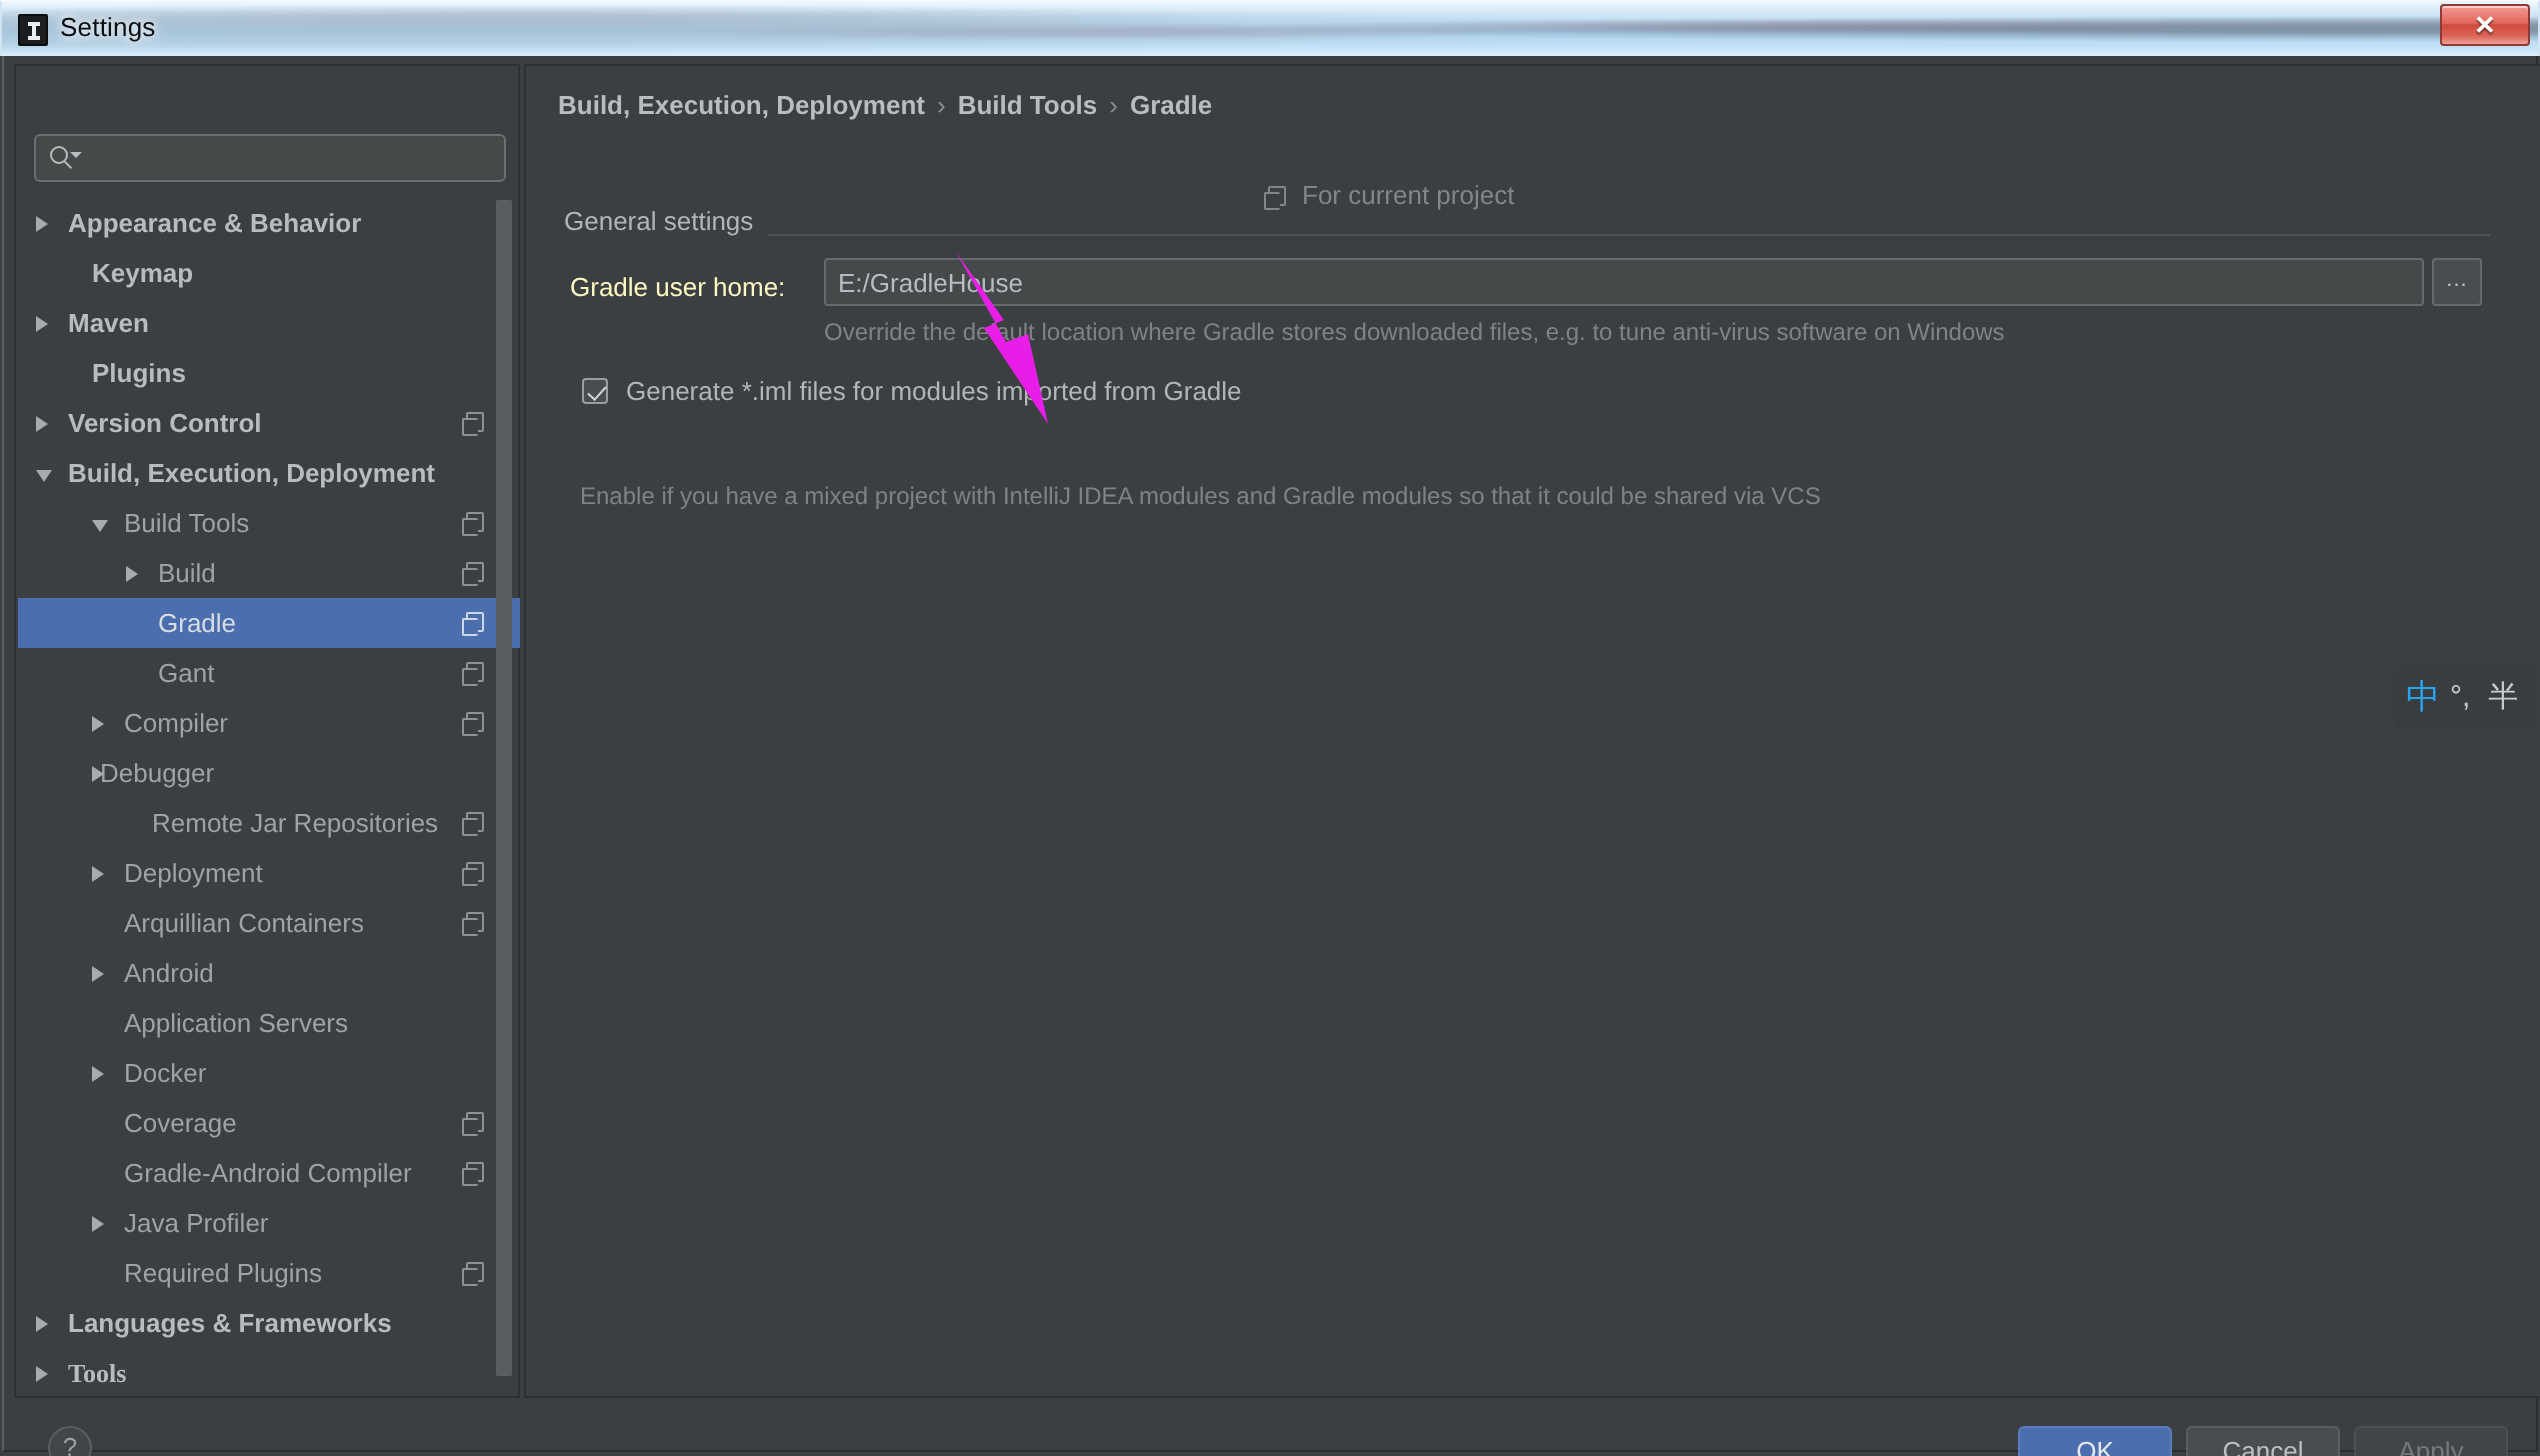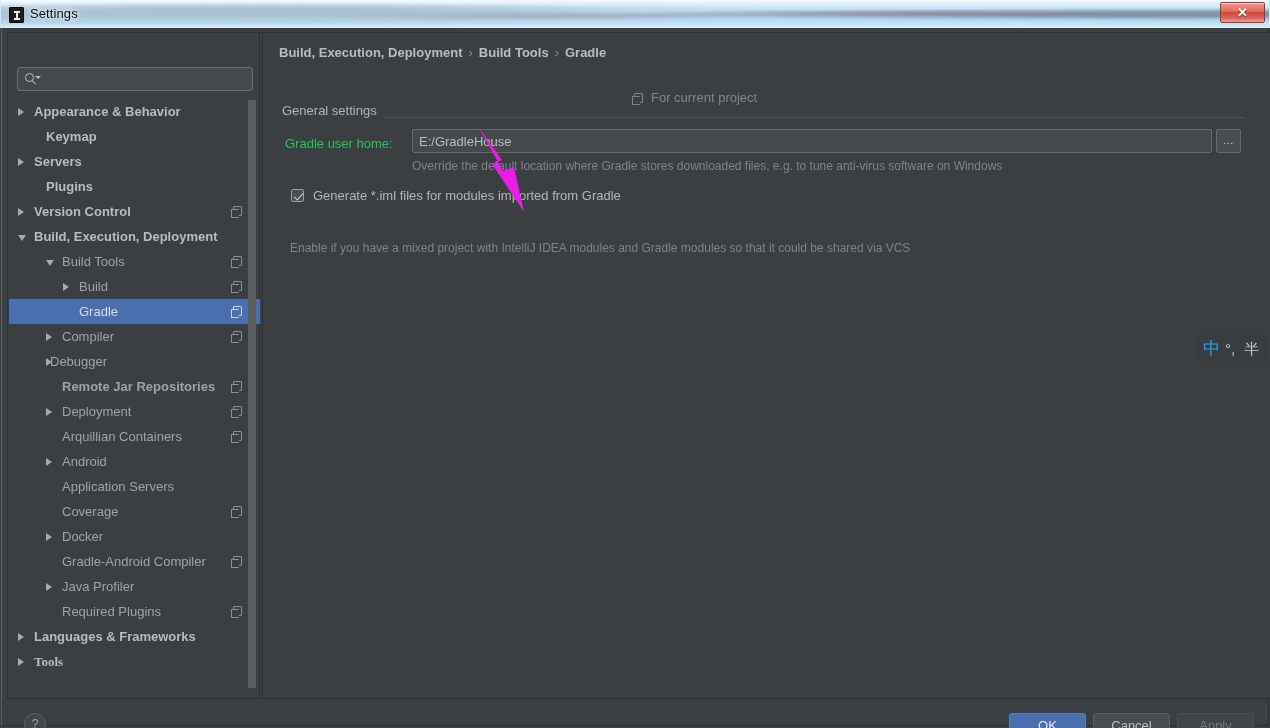--- a/index.html
+++ b/index.html
@@ -280,21 +280,21 @@
     position: absolute;
     left: 19px; top: 84px;
     width: 963px; height: 1px;
     background: #4e5254;
   }
 
   .field-label {
     position: absolute;
     left: 22px; top: 103px;
     font-size: 13px;
-    color: #22c55e;
+    color: #fef9c3;
   }
   .text-field {
     position: absolute;
     left: 149px; top: 96px;
     width: 800px; height: 24px;
     background: #45494a;
     border: 1px solid #646b6e;
     border-radius: 2px;
     color: #b9bcbe;
     font-size: 13px;
@@ -479,21 +479,21 @@
       <div class="tree" id="tree">
           <div class="tree-row bold">
             <div class="tw collapsed" style="left: 9px;"></div>
             <span class="tree-label" style="left: 25px;">Appearance &amp; Behavior</span>
           </div>
           <div class="tree-row bold">
             <span class="tree-label" style="left: 37px;">Keymap</span>
           </div>
           <div class="tree-row bold">
             <div class="tw collapsed" style="left: 9px;"></div>
-            <span class="tree-label" style="left: 25px;">Servers</span>
+            <span class="tree-label" style="left: 25px;">Maven</span>
           </div>
           <div class="tree-row bold">
             <span class="tree-label" style="left: 37px;">Plugins</span>
           </div>
           <div class="tree-row bold">
             <div class="tw collapsed" style="left: 9px;"></div>
             <span class="tree-label" style="left: 25px;">Version Control</span>
             <div class="copy-icon"></div>
           </div>
           <div class="tree-row bold">
@@ -508,55 +508,59 @@
           <div class="tree-row">
             <div class="tw collapsed" style="left: 54px;"></div>
             <span class="tree-label" style="left: 70px;">Build</span>
             <div class="copy-icon"></div>
           </div>
           <div class="tree-row sel">
             <span class="tree-label" style="left: 70px;">Gradle</span>
             <div class="copy-icon"></div>
           </div>
           <div class="tree-row">
+            <span class="tree-label" style="left: 70px;">Gant</span>
+            <div class="copy-icon"></div>
+          </div>
+          <div class="tree-row">
             <div class="tw collapsed" style="left: 37px;"></div>
             <span class="tree-label" style="left: 53px;">Compiler</span>
             <div class="copy-icon"></div>
           </div>
           <div class="tree-row">
             <div class="tw collapsed" style="left: 37px;"></div>
             <span class="tree-label" style="left: 41px;">Debugger</span>
           </div>
           <div class="tree-row">
-            <span class="tree-label" style="left: 53px; font-weight: bold;">Remote Jar Repositories</span>
+            <span class="tree-label" style="left: 67px;">Remote Jar Repositories</span>
             <div class="copy-icon"></div>
           </div>
           <div class="tree-row">
             <div class="tw collapsed" style="left: 37px;"></div>
             <span class="tree-label" style="left: 53px;">Deployment</span>
             <div class="copy-icon"></div>
           </div>
           <div class="tree-row">
             <span class="tree-label" style="left: 53px;">Arquillian Containers</span>
             <div class="copy-icon"></div>
           </div>
           <div class="tree-row">
             <div class="tw collapsed" style="left: 37px;"></div>
             <span class="tree-label" style="left: 53px;">Android</span>
           </div>
           <div class="tree-row">
             <span class="tree-label" style="left: 53px;">Application Servers</span>
           </div>
           <div class="tree-row">
-            <span class="tree-label" style="left: 53px;">Coverage</span>
-            <div class="copy-icon"></div>
-          </div>
-          <div class="tree-row">
             <div class="tw collapsed" style="left: 37px;"></div>
             <span class="tree-label" style="left: 53px;">Docker</span>
+          </div>
+          <div class="tree-row">
+            <span class="tree-label" style="left: 53px;">Coverage</span>
+            <div class="copy-icon"></div>
           </div>
           <div class="tree-row">
             <span class="tree-label" style="left: 53px;">Gradle-Android Compiler</span>
             <div class="copy-icon"></div>
           </div>
           <div class="tree-row">
             <div class="tw collapsed" style="left: 37px;"></div>
             <span class="tree-label" style="left: 53px;">Java Profiler</span>
           </div>
           <div class="tree-row">

